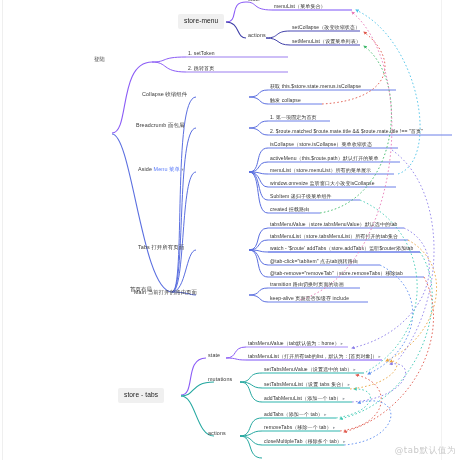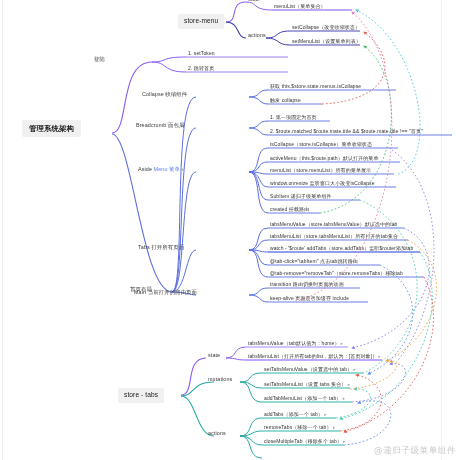--- a/index.html
+++ b/index.html
@@ -196,21 +196,20 @@
     <path d="M336,418 C376,412 380,388 354,389" fill="none" stroke="#3fc9b4" stroke-width="0.9" stroke-dasharray="1.6,2.2" marker-end="url(#ah-teal)"></path>
     <path d="M340,431 C392,424 392,382 356,375" fill="none" stroke="#e05a4e" stroke-width="0.9" stroke-dasharray="1.6,2.2" marker-end="url(#ah-red)"></path>
     <path d="M344,445 C404,440 404,390 358,403" fill="none" stroke="#5b8def" stroke-width="0.9" stroke-dasharray="1.6,2.2" marker-end="url(#ah-blue)"></path>
     <path d="M350,389 C400,384 404,356 390,362" fill="none" stroke="#e8a33d" stroke-width="0.9" stroke-dasharray="1.6,2.2" marker-end="url(#ah-orange)"></path>
     <path d="M352,402 C410,398 418,360 390,364" fill="none" stroke="#8b7de8" stroke-width="0.9" stroke-dasharray="1.6,2.2" marker-end="url(#ah-violet)"></path>
 
     <path d="M392,150 C448,190 446,300 398,360" fill="none" stroke="#8b7de8" stroke-width="0.85" stroke-dasharray="1.6,2.2"></path>
     <path d="M360,200 C430,230 440,330 366,372" fill="none" stroke="#3fc9b4" stroke-width="0.85" stroke-dasharray="1.6,2.2"></path>
   </svg>
 
-  <div class="node root" style="left:22px;top:120px;">管理系统架构</div>
 
   <div class="node branch" style="left:94px;top:57px;">登陆</div>
   <div class="node leaf" style="left:188px;top:51px;">1. setToken</div>
   <div class="node leaf" style="left:188px;top:66px;">2. 跳转首页</div>
 
   <div class="node branch" style="left:130px;top:287px;">首页布局</div>
 
   <div class="node branch" style="left:142px;top:92px;">Collapse 收缩组件</div>
   <div class="node leaf" style="left:270px;top:84px;">获取 this.$store.state.menus.isCollapse</div>
   <div class="node leaf" style="left:270px;top:98px;">触发 collapse</div>
@@ -272,14 +271,14 @@
   <div class="node leaf" style="left:264px;top:412px;">
     <span>addTabs（添加一个 tab）</span><span class="muted"> ▸</span>
   </div>
   <div class="node leaf" style="left:264px;top:425px;">
     <span>removeTabs（移除一个 tab）</span><span class="muted"> ▸</span>
   </div>
   <div class="node leaf" style="left:264px;top:439px;">
     <span>closeMultipleTab（移除多个 tab）</span><span class="muted"> ▸</span>
   </div>
 
-  <div class="watermark">@递归子级菜单组件</div>
+  <div class="watermark">@tab默认值为</div>
 </div>
 
 </body></html>

